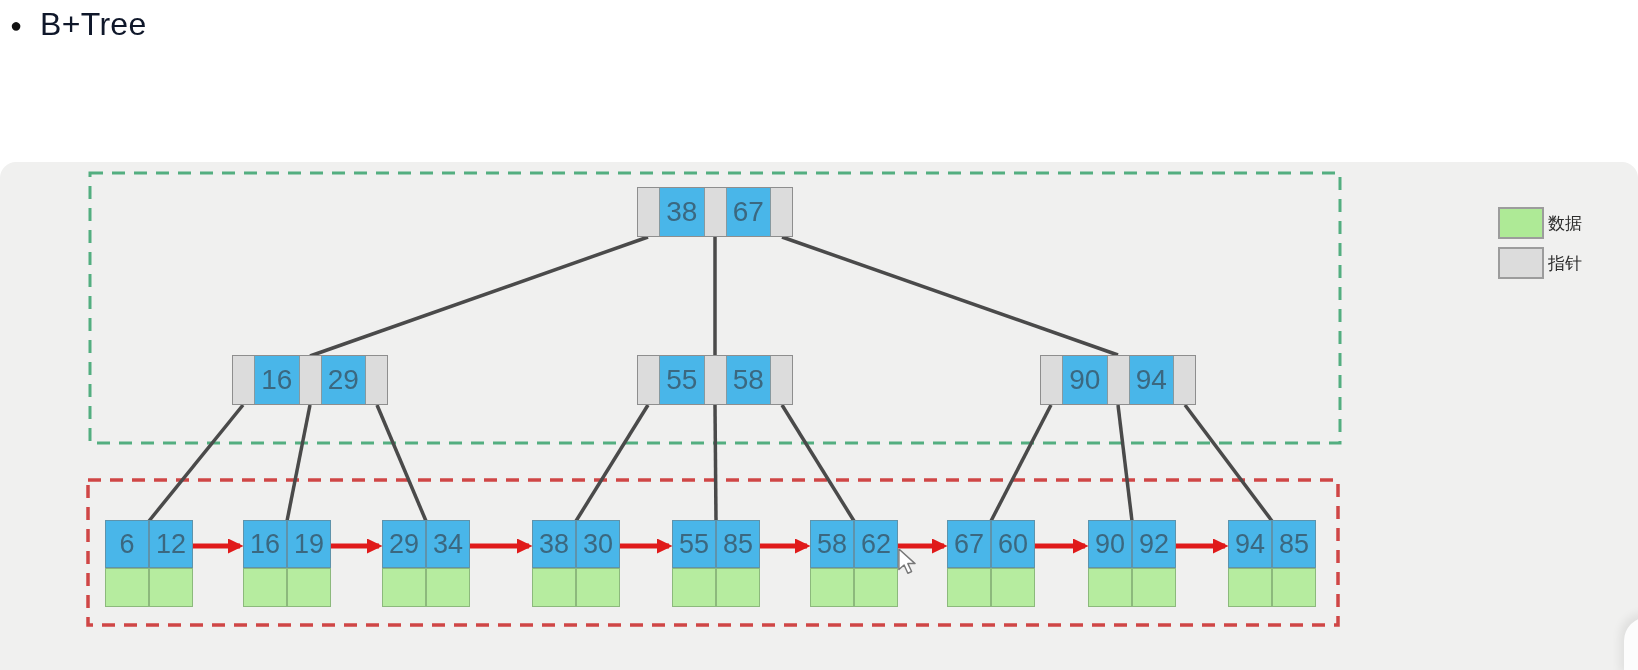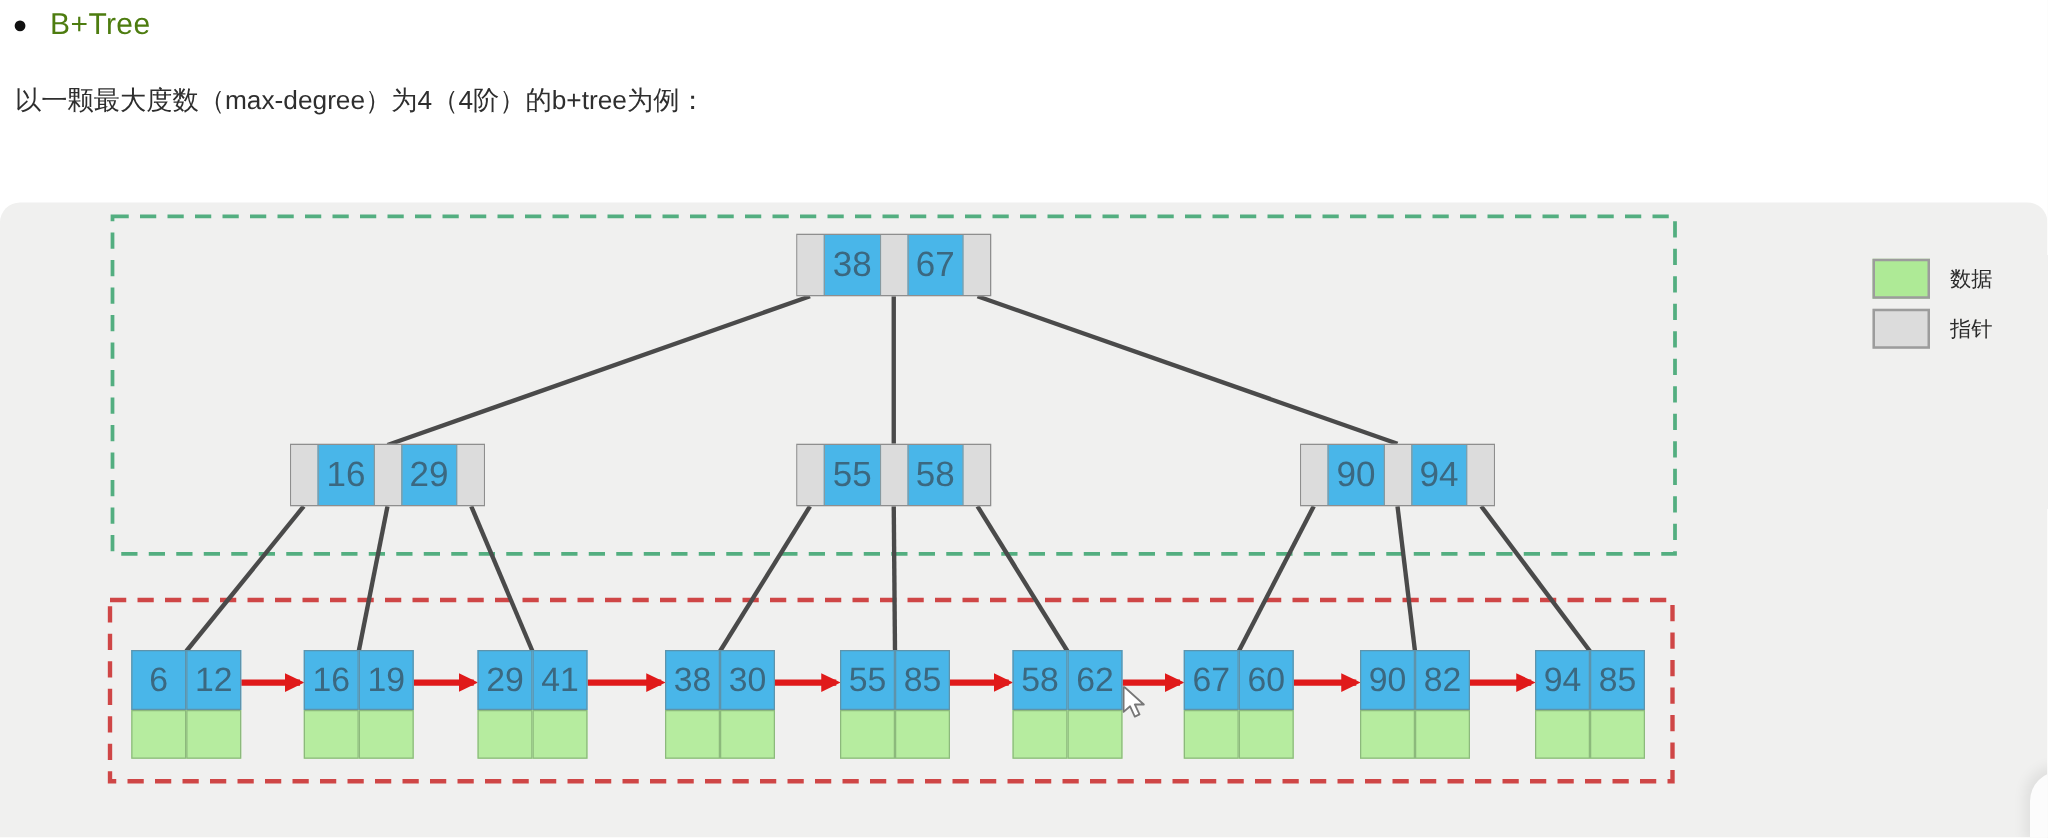--- a/index.html
+++ b/index.html
@@ -1,21 +1,21 @@
 <!DOCTYPE html>
 <html><head>
 <meta charset="utf-8">
 <style>
   html,body { margin:0; padding:0; background:#ffffff; font-family:"Liberation Sans","DejaVu Sans",sans-serif; }
   .viewport { position:relative; width:1638px; height:670px; overflow:hidden; background:#ffffff; }
 
   
   .title-row { position:absolute; left:10px; top:6px; display:flex; align-items:center; gap:18px; }
   .bullet { font-size:20px; color:#111; line-height:1; }
-  .page-title { font-size:24px; color:#4d7c0f; font-weight:500; letter-spacing:.3px; }
+  .page-title { font-size:32px; color:#0f172a; font-weight:500; letter-spacing:.3px; }
   .subtitle { position:absolute; left:12px; top:66px; font-size:21px; color:#2e2e2e; }
 
   
   .panel { position:absolute; left:0; top:162px; width:1638px; height:508px;
            background:#f0f0ef; border-radius:16px 16px 0 0; }
 
   
   svg.overlay { position:absolute; left:0; top:0; width:1638px; height:670px;
                 z-index:1; pointer-events:none; }
 
@@ -29,21 +29,21 @@
 
   
   .leaf { position:absolute; top:520px; width:88px; display:grid;
           grid-template-columns:1fr 1fr; grid-template-rows:48px 39px; z-index:2; }
   .leaf .lkey { background:#49b6e9; border:1px solid #5e93ab; display:flex; align-items:center;
                 justify-content:center; font-size:27px; color:#3b6880; }
   .leaf .ldata { background:#b6ec9f; border:1px solid #8cb97c; }
 
   
   .legend { position:absolute; left:1498px; top:207px; z-index:2; }
-  .legend-row { display:flex; align-items:center; gap:16px; margin-bottom:8px; }
+  .legend-row { display:flex; align-items:center; gap:4px; margin-bottom:8px; }
   .swatch { width:46px; height:32px; border:2px solid #9c9c9c; box-sizing:border-box; }
   .swatch-data { background:#aeea96; }
   .swatch-pointer { background:#dcdcdc; }
   .legend-label { font-size:17px; color:#2b2b2b; }
 
   
   .corner-widget { position:absolute; left:1624px; top:617px; width:40px; height:60px;
                    background:#fcfcfc; border-top-left-radius:24px;
                    box-shadow:-4px -4px 10px rgba(0,0,0,.07); z-index:3; }
 
@@ -52,21 +52,20 @@
 </style>
 </head>
 <body>
 
 <div class="viewport">
 
   <div class="title-row">
     <span class="bullet">●</span>
     <span class="page-title">B+Tree</span>
   </div>
-  <div class="subtitle">以一颗最大度数（max-degree）为4（4阶）的b+tree为例：</div>
 
   <div class="panel"></div>
 
   <svg class="overlay" viewBox="0 0 1638 670">
     <defs>
       <marker id="arrowhead" markerWidth="3.2" markerHeight="3.2" refX="2.4" refY="1.5" orient="auto" markerUnits="strokeWidth">
         <path d="M0,0 L3.1,1.5 L0,3 Z" fill="#e01a1a"></path>
       </marker>
     </defs>
 
@@ -138,21 +137,21 @@
     <div class="ldata"></div>
   </div>
   <div class="leaf" style="left:243px;">
     <div class="lkey">16</div>
     <div class="lkey">19</div>
     <div class="ldata"></div>
     <div class="ldata"></div>
   </div>
   <div class="leaf" style="left:382px;">
     <div class="lkey">29</div>
-    <div class="lkey">41</div>
+    <div class="lkey">34</div>
     <div class="ldata"></div>
     <div class="ldata"></div>
   </div>
   <div class="leaf" style="left:532px;">
     <div class="lkey">38</div>
     <div class="lkey">30</div>
     <div class="ldata"></div>
     <div class="ldata"></div>
   </div>
   <div class="leaf" style="left:672px;">
@@ -168,21 +167,21 @@
     <div class="ldata"></div>
   </div>
   <div class="leaf" style="left:947px;">
     <div class="lkey">67</div>
     <div class="lkey">60</div>
     <div class="ldata"></div>
     <div class="ldata"></div>
   </div>
   <div class="leaf" style="left:1088px;">
     <div class="lkey">90</div>
-    <div class="lkey">82</div>
+    <div class="lkey">92</div>
     <div class="ldata"></div>
     <div class="ldata"></div>
   </div>
   <div class="leaf" style="left:1228px;">
     <div class="lkey">94</div>
     <div class="lkey">85</div>
     <div class="ldata"></div>
     <div class="ldata"></div>
   </div>
 

